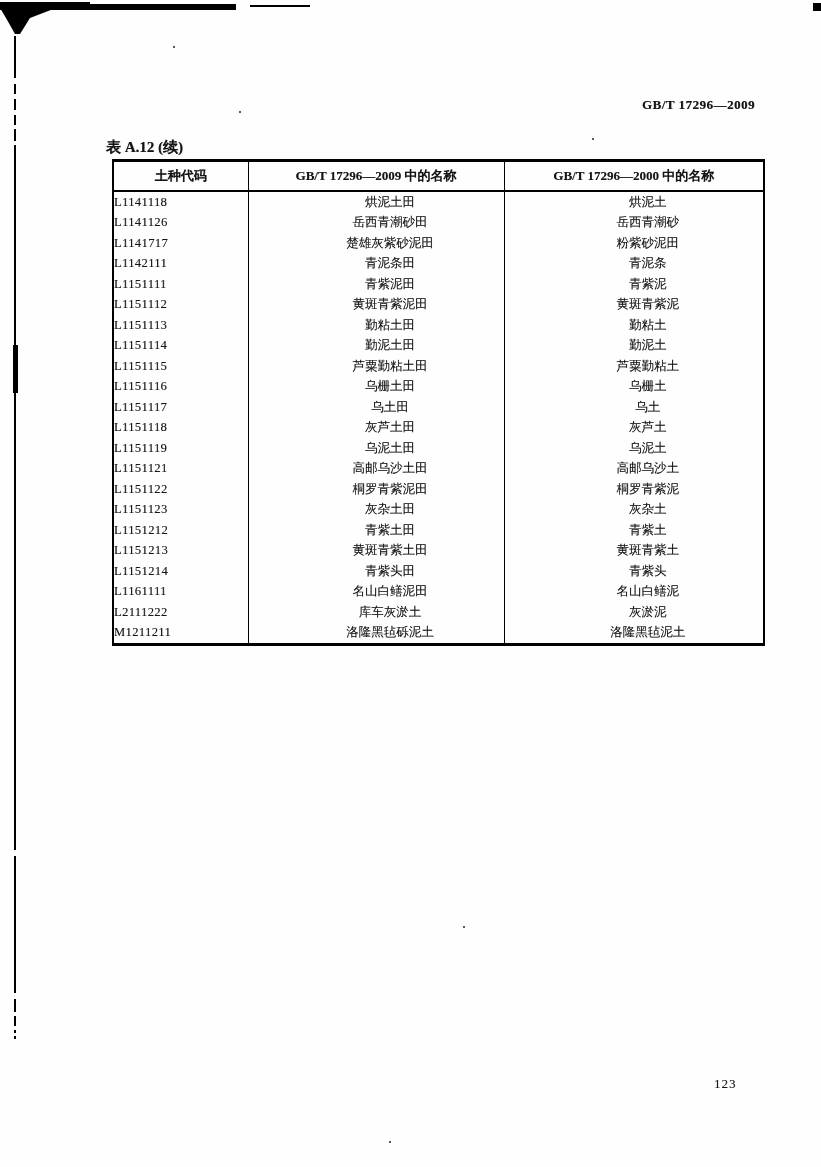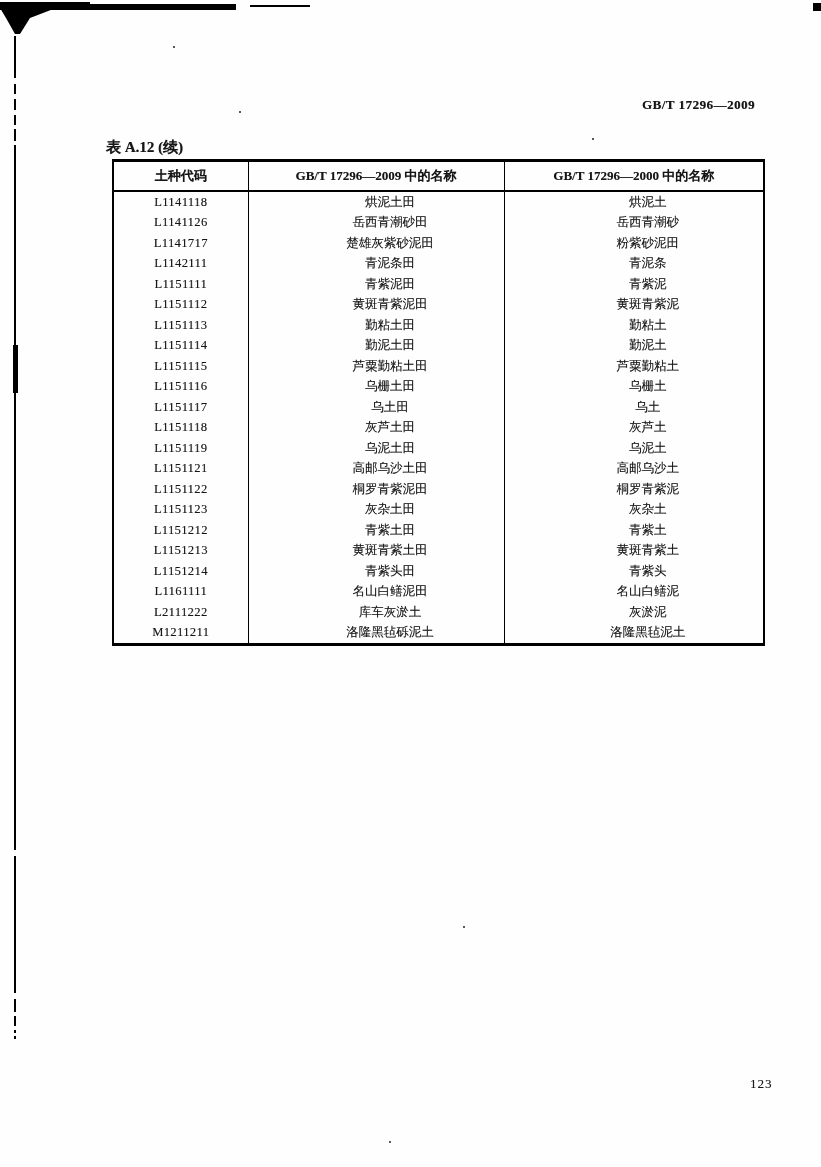--- a/index.html
+++ b/index.html
@@ -42,21 +42,20 @@
   }
   .table-title {
     position:absolute; top:138px; left:106px; width:651px;
     text-align:left; font-size:15px; font-weight:bold;
     text-shadow:0.4px 0.4px 0 rgba(0,0,0,0.4);
   }
   .page-number {
     position:absolute; top:1076px; left:714px;
     font-size:13px; letter-spacing:1px;
     text-shadow:0.3px 0.3px 0 rgba(0,0,0,0.4);
-    margin-left:36px;
   }
   
   table.soil-table {
     position:absolute; left:88px; top:159px; width:651px;
     border-collapse:collapse; table-layout:fixed;
     border-top:3px solid #000;
     border-bottom:3.5px solid #000;
     border-left:2px solid #000;
     border-right:2px solid #000;
     font-size:12.5px;
@@ -71,21 +70,21 @@
     border-bottom:2px solid #000;
     text-shadow:0.4px 0.4px 0 rgba(0,0,0,0.35);
     padding:0;
   }
   .soil-table td {
     height:20.5px; vertical-align:middle; padding:0;
     text-shadow:0.35px 0.35px 0 rgba(0,0,0,0.35);
     white-space:nowrap; overflow:hidden;
   }
   .soil-table th + th, .soil-table td + td { border-left:1.2px solid #000;text-align:center; }
-  .soil-table td:first-child { text-align:center; letter-spacing:0.4px; }
+  .soil-table td:first-child { letter-spacing:0.4px; }
   .soil-table td:nth-child(2), .soil-table td:nth-child(3) { padding-left:28px; }
 </style>
 </head>
 <body>
 
 <div class="page">
 
   <div class="artifact top-bar"></div>
   <div class="artifact top-bar-thin"></div>
   <div class="artifact top-bar-dots"></div>

